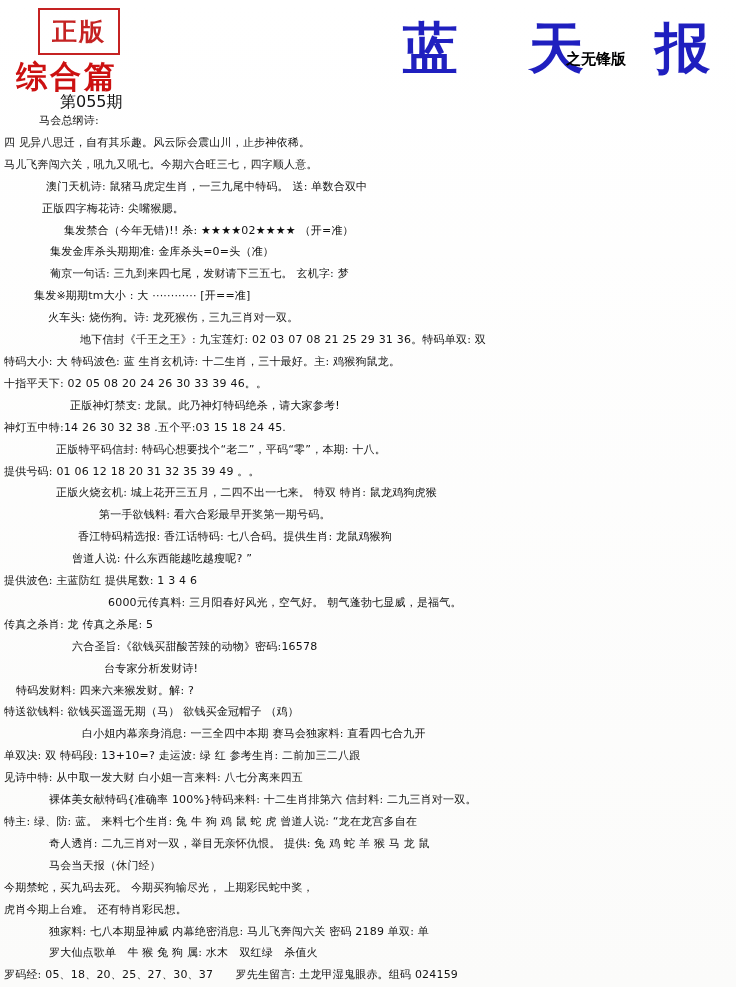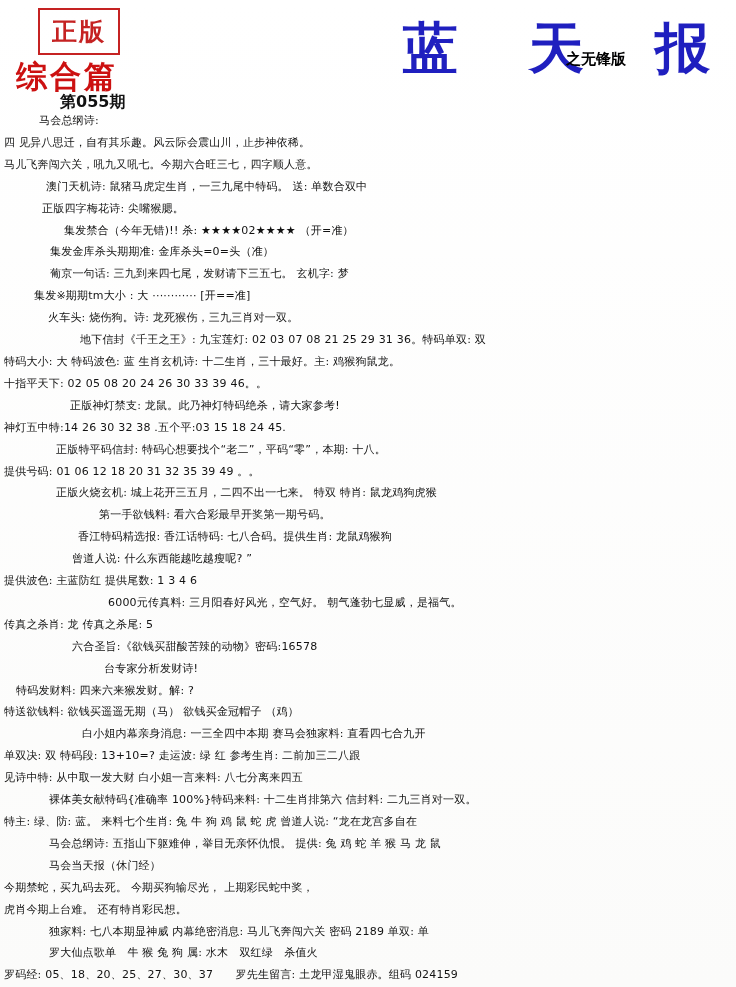--- a/index.html
+++ b/index.html
@@ -31,21 +31,21 @@
     position:absolute;left:566px;top:50px;
     font-size:15px;font-weight:700;color:#000;
   }
   .section{
     position:absolute;left:16px;top:56px;
     font-size:31px;font-weight:700;color:#cc1111;
     letter-spacing:3px;
   }
   .issue{
     position:absolute;left:60px;top:92px;
-    font-size:16px;font-weight:700;
+    font-size:16px;font-weight:400;
   }
   
   .lines{
     position:absolute;left:4px;top:110px;right:0;
   }
   .ln{
     font-size:11px;
     line-height:21.9px;
     font-weight:400;
     white-space:nowrap;
@@ -90,21 +90,21 @@
     <div class="ln" style="margin-left:0px">传真之杀肖: 龙 传真之杀尾: 5</div>
     <div class="ln" style="margin-left:68px">六合圣旨:《欲钱买甜酸苦辣的动物》密码:16578</div>
     <div class="ln" style="margin-left:100px">台专家分析发财诗!</div>
     <div class="ln" style="margin-left:12px">特码发财料: 四来六来猴发财。解: ?</div>
     <div class="ln" style="margin-left:0px">特送欲钱料: 欲钱买遥遥无期（马） 欲钱买金冠帽子 （鸡）</div>
     <div class="ln" style="margin-left:78px">白小姐内幕亲身消息: 一三全四中本期 赛马会独家料: 直看四七合九开</div>
     <div class="ln" style="margin-left:0px">单双决: 双 特码段: 13+10=? 走运波: 绿 红 参考生肖: 二前加三二八跟</div>
     <div class="ln" style="margin-left:0px">见诗中特: 从中取一发大财 白小姐一言来料: 八七分离来四五</div>
     <div class="ln" style="margin-left:45px">裸体美女献特码{准确率 100%}特码来料: 十二生肖排第六 信封料: 二九三肖对一双。</div>
     <div class="ln" style="margin-left:0px">特主: 绿、防: 蓝。 来料七个生肖: 兔 牛 狗 鸡 鼠 蛇 虎 曾道人说: “龙在龙宫多自在</div>
-    <div class="ln" style="margin-left:45px">马会总纲诗: 五指山下躯难伸，举目无亲怀仇恨。 提供: 兔 鸡 蛇 羊 猴 马 龙 鼠</div>
+    <div class="ln" style="margin-left:45px">奇人透肖: 二九三肖对一双，举目无亲怀仇恨。 提供: 兔 鸡 蛇 羊 猴 马 龙 鼠</div>
     <div class="ln" style="margin-left:45px">马会当天报（休门经）</div>
     <div class="ln" style="margin-left:0px">今期禁蛇，买九码去死。 今期买狗输尽光， 上期彩民蛇中奖，</div>
     <div class="ln" style="margin-left:0px">虎肖今期上台难。 还有特肖彩民想。</div>
     <div class="ln" style="margin-left:45px">独家料: 七八本期显神威 内幕绝密消息: 马儿飞奔闯六关 密码 2189 单双: 单</div>
     <div class="ln" style="margin-left:45px">罗大仙点歌单　牛 猴 兔 狗 属: 水木　双红绿　杀值火</div>
     <div class="ln" style="margin-left:0px">罗码经: 05、18、20、25、27、30、37　　罗先生留言: 土龙甲湿鬼眼赤。组码 024159</div>
   </div>
 
 </div>
 

